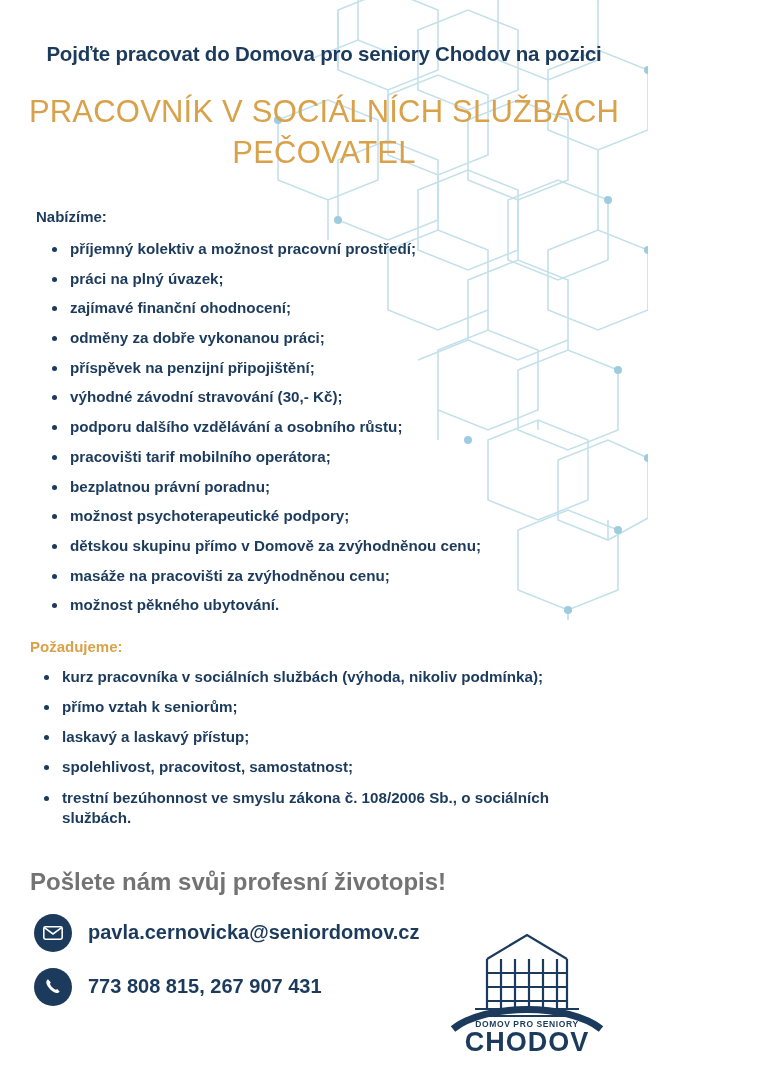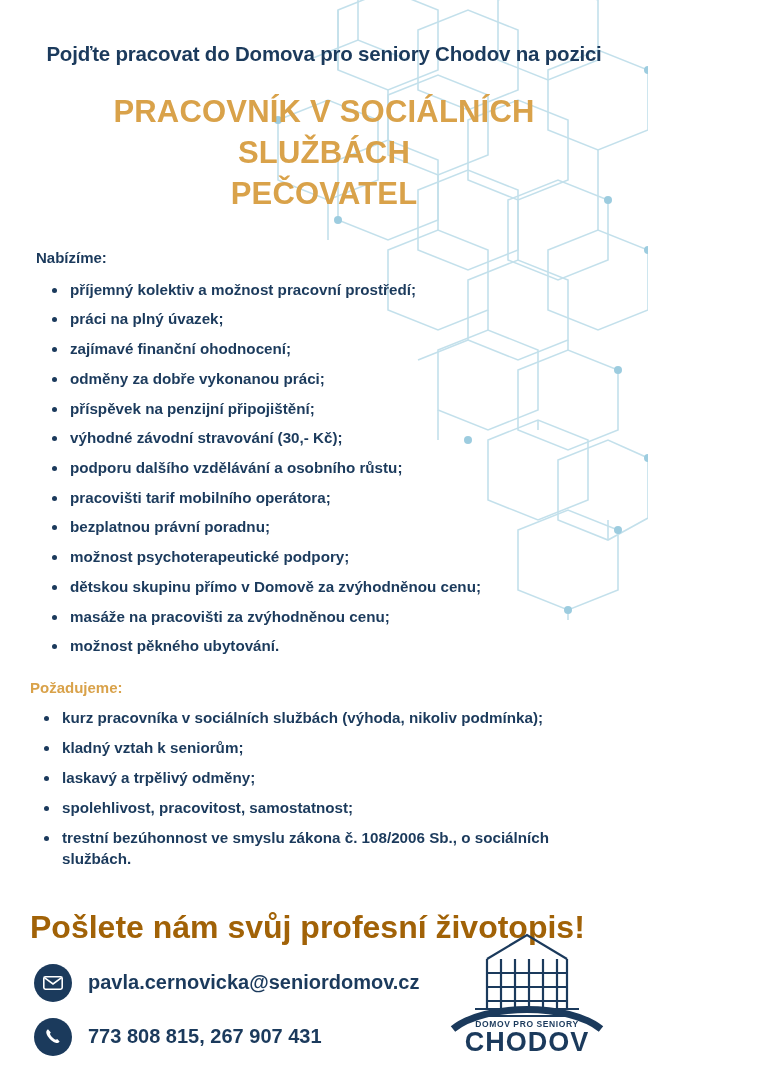--- a/index.html
+++ b/index.html
@@ -39,21 +39,21 @@
     font-size: 20.5px;
     font-weight: bold;
     color: #1b3a5c;
     text-align: center;
     margin: 42px 0 0 0;
     letter-spacing: -0.2px;
   }
   .title {
     text-align: center;
     color: #d9a24a;
-    font-weight: bold;
+    font-weight: normal;
     font-size: 31px;
     line-height: 1.32;
     margin: 26px 0 0 0;
     letter-spacing: 0.2px;
   }
   .title .line2 {
     display: block;
     text-align: center;
   }
   .section-heading {
@@ -96,23 +96,23 @@
     background: #1b3a5c;
   }
   ul.req-bullets {
     margin-top: 12px;
     padding-left: 18px;
   }
   ul.req-bullets li {
     margin-bottom: 10px;
   }
   .cta {
-    color: #a16207;
-    font-weight: bold;
-    font-size: 32px;
+    color: #737373;
+    font-weight: bold;
+    font-size: 24px;
     margin: 40px 0 0 4px;
   }
   .contact-row {
     display: flex;
     align-items: center;
     margin-top: 18px;
     margin-left: 8px;
   }
   .contact-row.phone {
     margin-top: 16px;
@@ -235,22 +235,22 @@
       <li>možnost psychoterapeutické podpory;</li>
       <li>dětskou skupinu přímo v Domově za zvýhodněnou cenu;</li>
       <li>masáže na pracovišti za zvýhodněnou cenu;</li>
       <li>možnost pěkného ubytování.</li>
     </ul>
 
     <h2 class="section-heading req-heading">Požadujeme:</h2>
 
     <ul class="bullets req-bullets">
       <li>kurz pracovníka v sociálních službách (výhoda, nikoliv podmínka);</li>
-      <li>kladný vztah k seniorům;</li>
-      <li>laskavý a trpělivý odměny;</li>
+      <li>přímo vztah k seniorům;</li>
+      <li>laskavý a laskavý přístup;</li>
       <li>spolehlivost, pracovitost, samostatnost;</li>
       <li>trestní bezúhonnost ve smyslu zákona č. 108/2006 Sb., o sociálních službách.</li>
     </ul>
 
     <div class="cta">Pošlete nám svůj profesní životopis!</div>
 
     <div class="contact-row">
       <span class="circle-icon">
         <svg width="20" height="14" viewBox="0 0 20 14" aria-hidden="true">
           <rect x="0.8" y="0.8" width="18.4" height="12.4" rx="1.6" fill="none" stroke="#ffffff" stroke-width="1.6"></rect>

